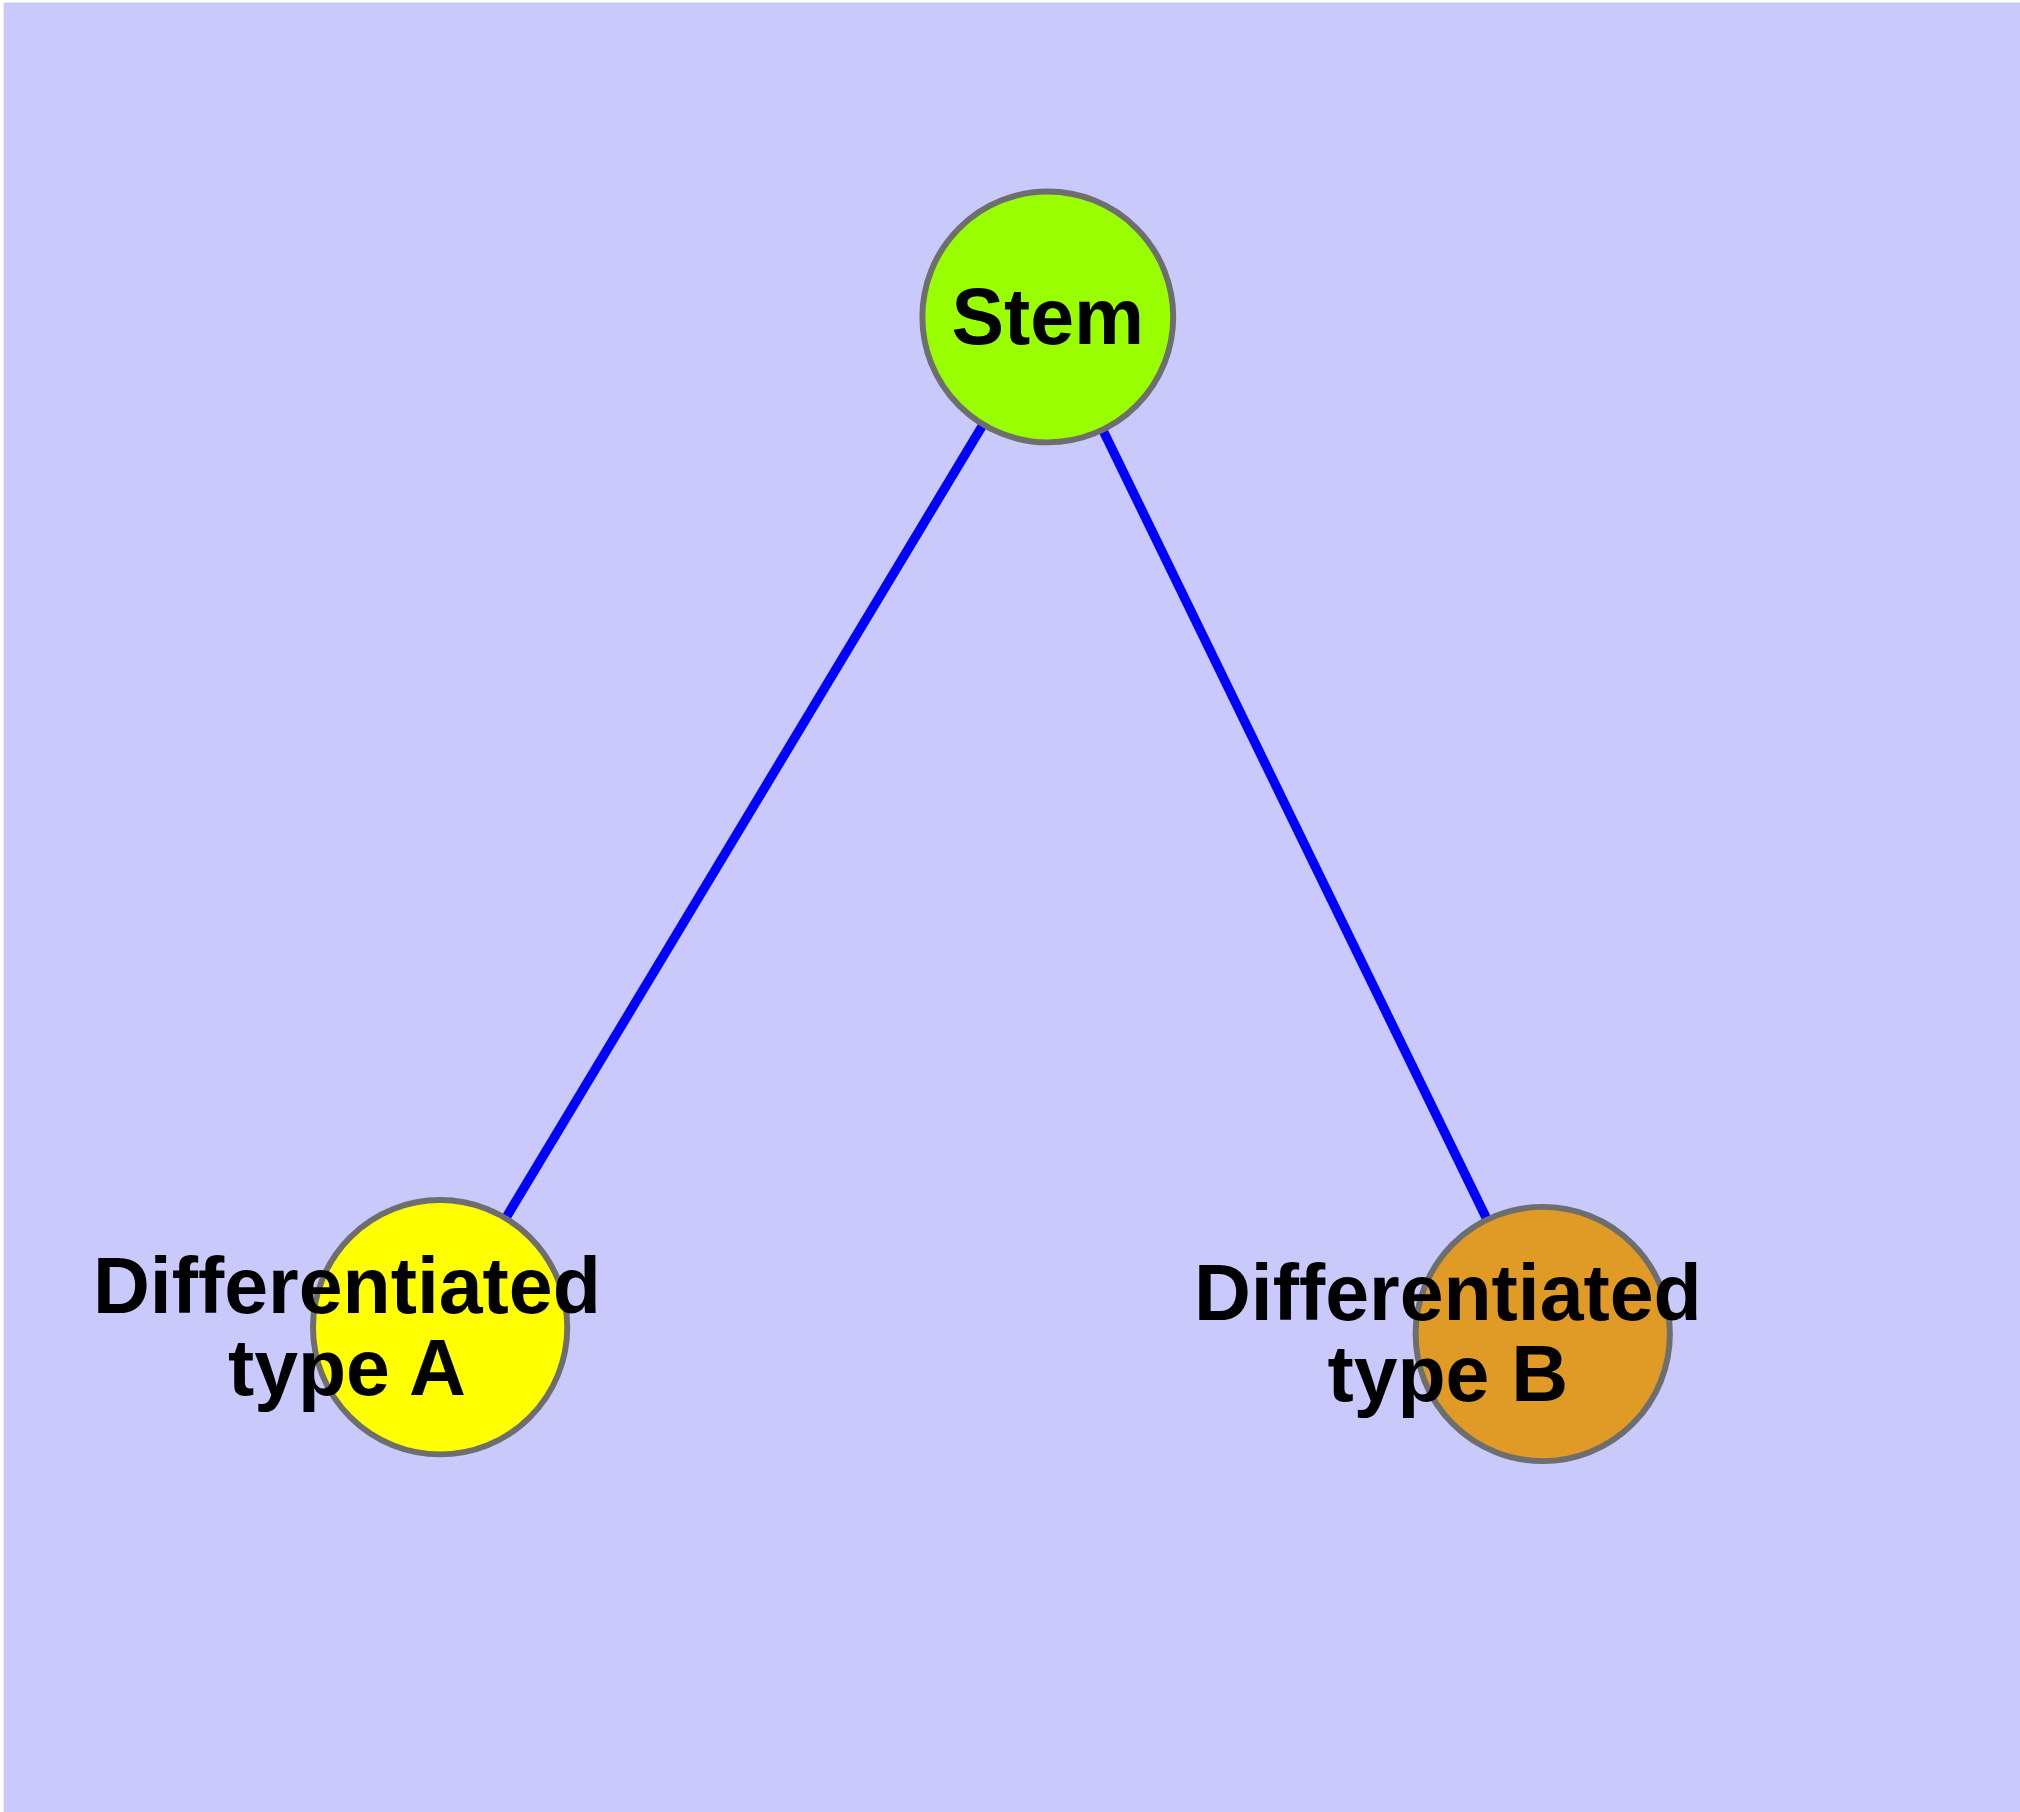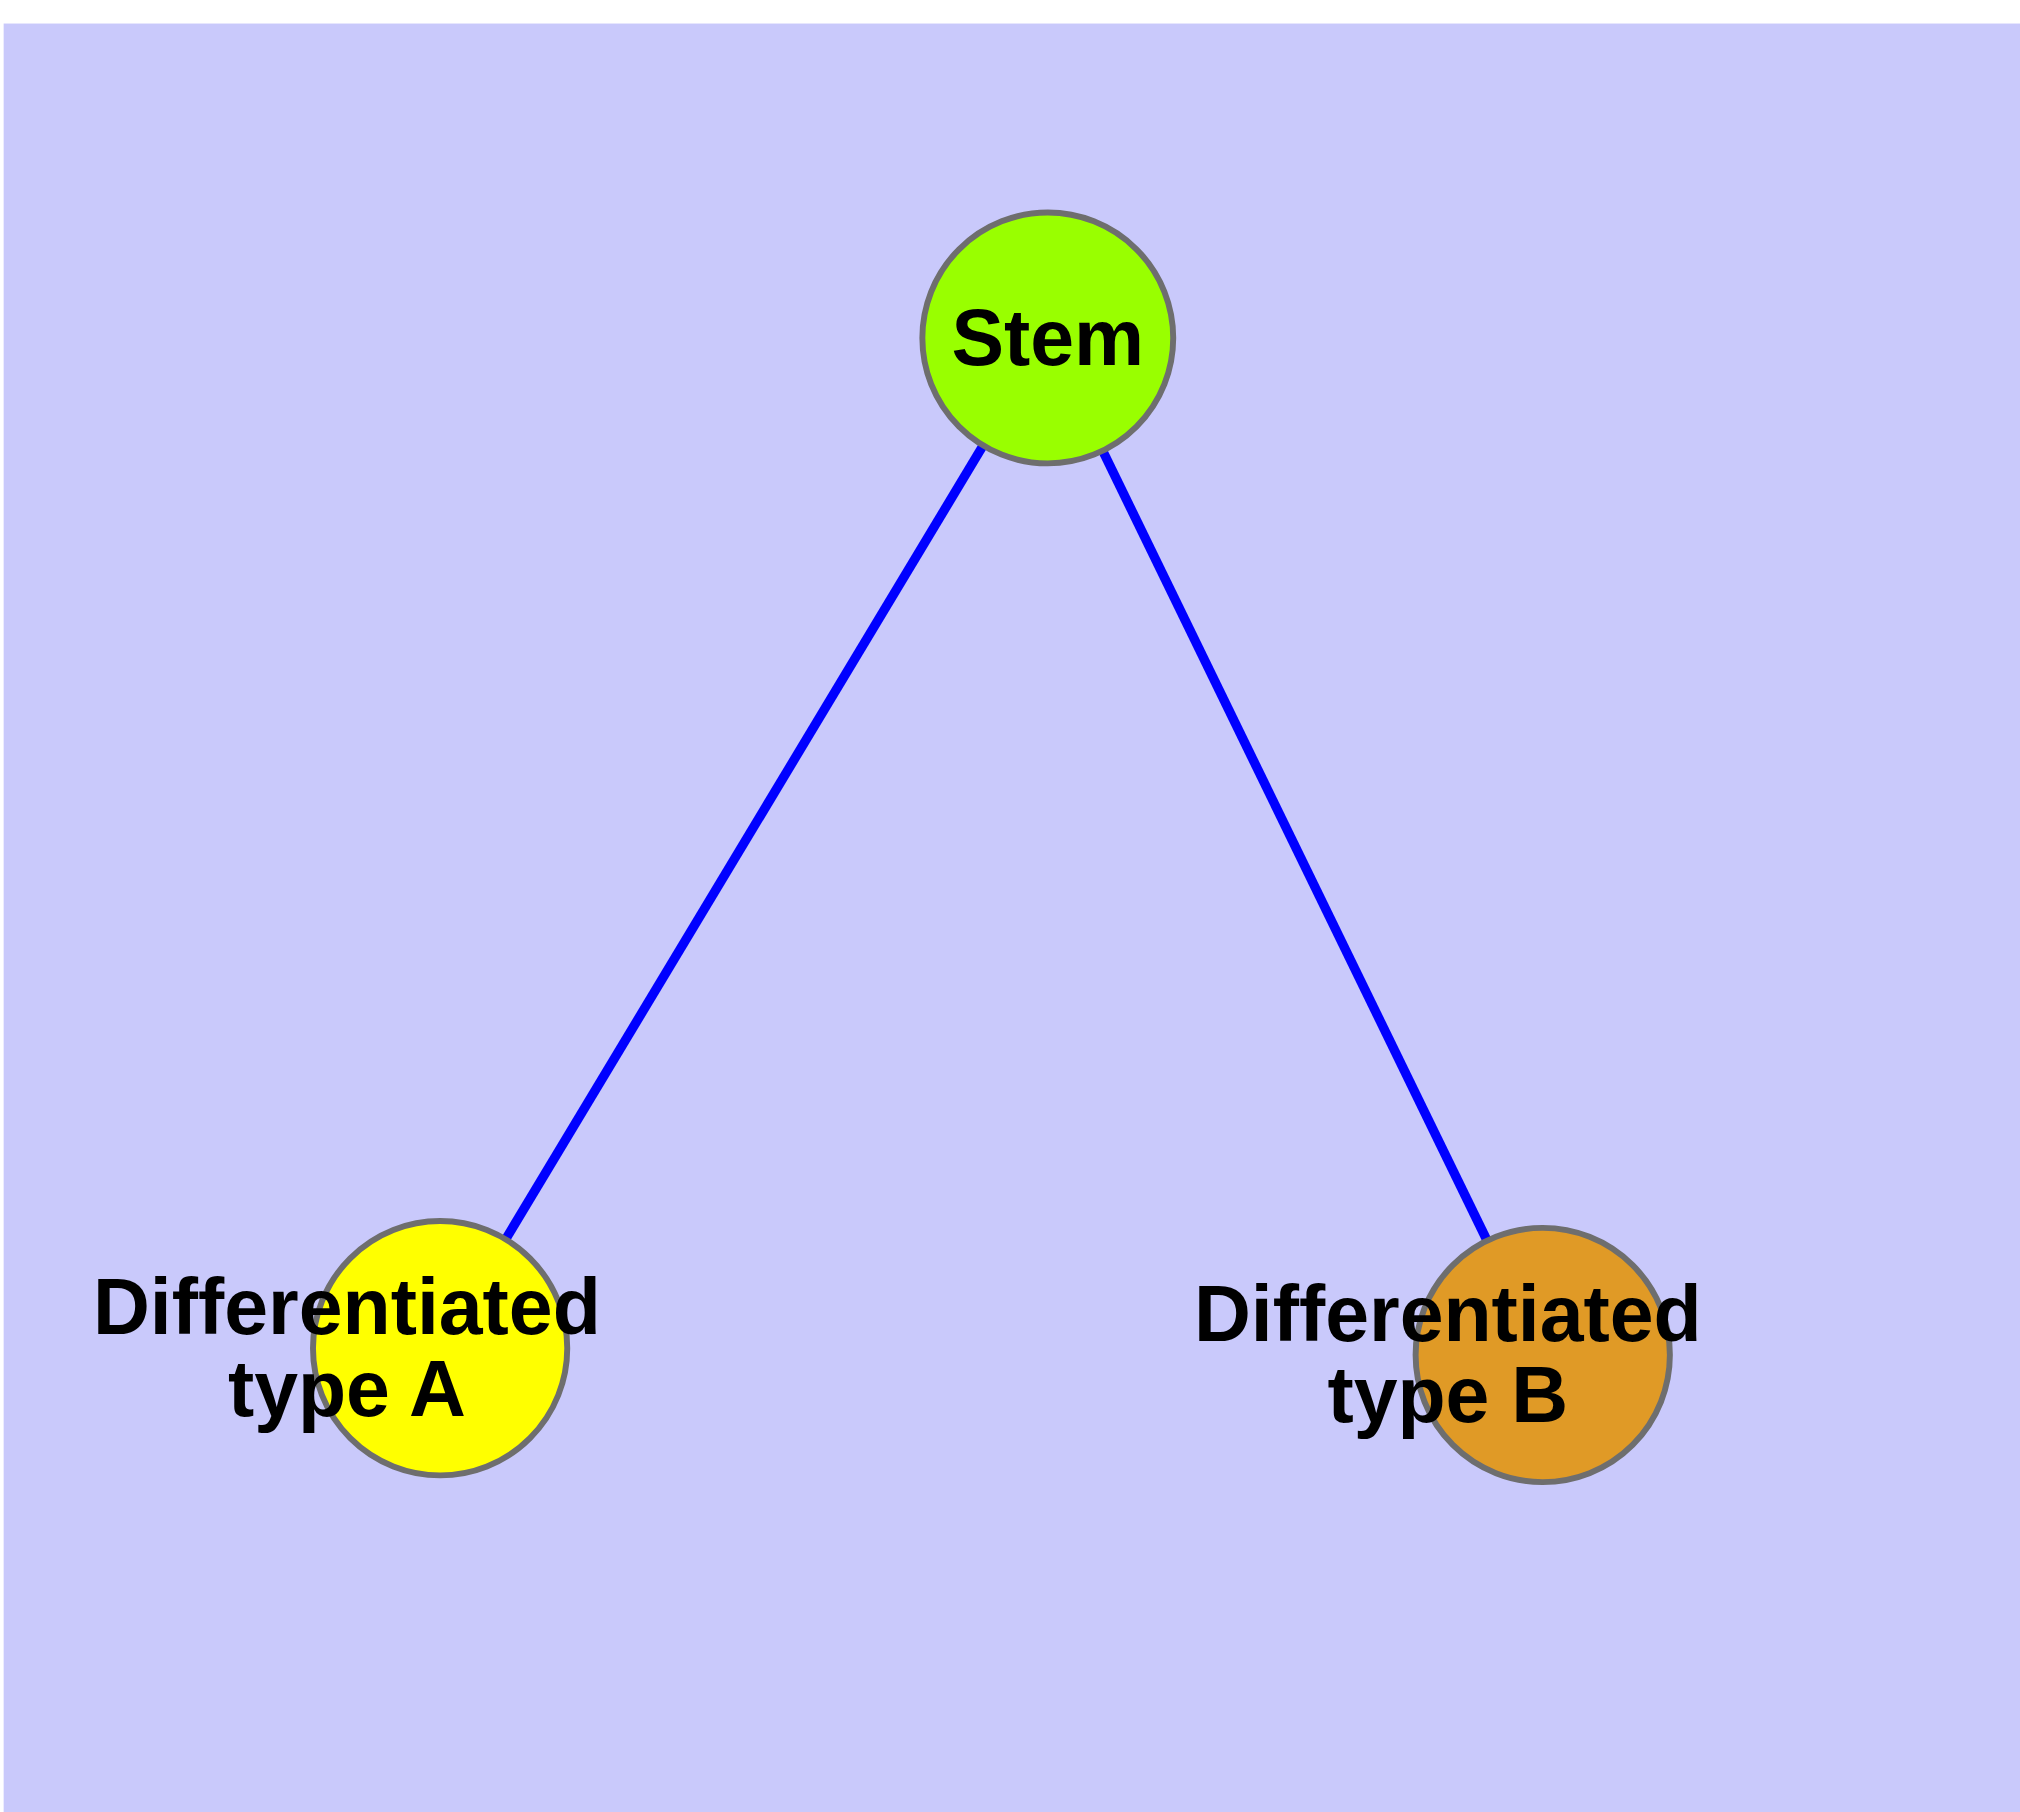--- a/index.html
+++ b/index.html
@@ -17,21 +17,20 @@
     height: 1812px;
     overflow: hidden;
     background: #ffffff;
   }
   #graph-surface {
     position: absolute;
     left: 0;
     top: 0;
     width: 2021px;
     height: 1725px;
-    margin-top: 21px;
   }
   #graph-svg {
     position: absolute;
     left: 0;
     top: 0;
     display: block;
   }
   .node-label {
     font-family: "Liberation Sans", sans-serif;
     font-weight: bold;

